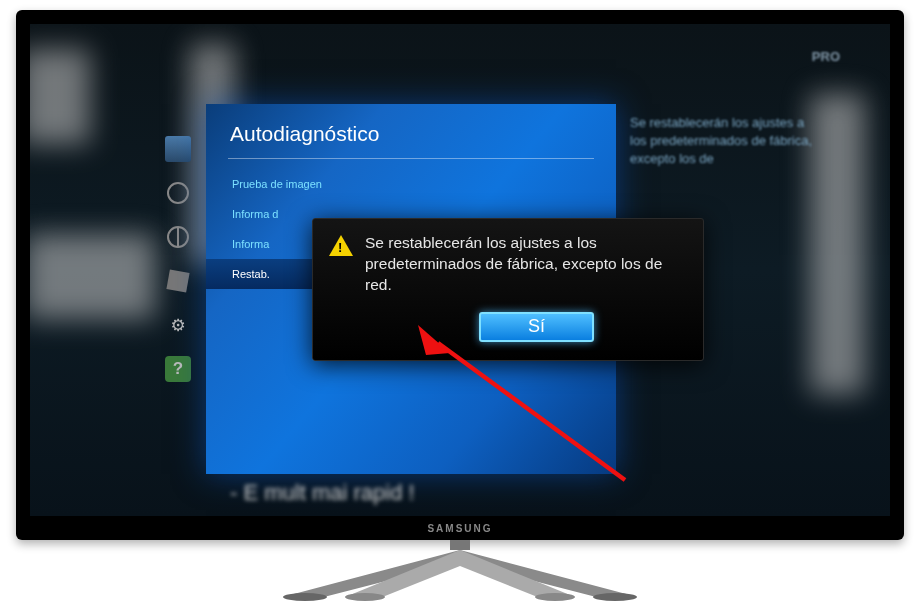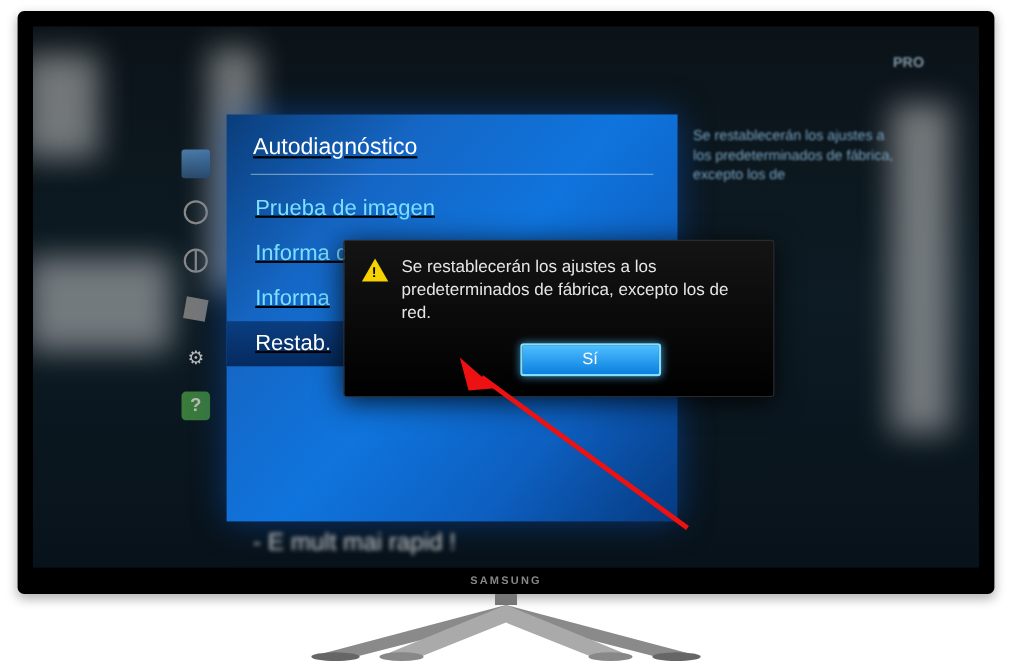--- a/index.html
+++ b/index.html
@@ -73,33 +73,32 @@
   .icon-gear { color:#aaa; font-size:20px; }
   .icon-help { background:#3a7a3a; border-radius:4px; width:24px; height:22px; color:#fff; font-size:15px; font-weight:bold; }
 
   
   .menu-panel {
     position:absolute;
     left:176px; top:80px;
     width:410px; height:370px;
     background: linear-gradient(130deg, #0a3d7a 0%, #1566c4 25%, #0f74dd 50%, #0d5fc0 75%, #063a80 100%);
     box-shadow: 0 0 30px rgba(10,80,180,0.6);
-    text-decoration: underline;
   }
   .menu-title {
     padding: 18px 24px 12px 24px;
     color:#fff; font-size:21px; font-weight:500;
   }
   .menu-divider {
     margin: 0 22px 10px 22px;
     border: none; border-top:1px solid rgba(255,255,255,0.4);
   }
   .menu-item {
     padding: 9px 26px;
-    color:#7be0ff; font-size:20px;
+    color:#7be0ff; font-size:11px;
     cursor:pointer;
   }
   .menu-item.highlight {
     background: linear-gradient(180deg,#0a3e80,#052a60);
     color:#fff;
   }
 
   
   .help-text {
     position:absolute;
@@ -138,23 +137,23 @@
     color:#000; font-size:13px; font-weight:bold;
   }
   .dialog-text {
     color:#e6e6e6; font-size:15.5px; line-height:1.35;
   }
   .dialog-buttons {
     display:flex; justify-content:center; gap:22px;
     padding-left:20px;
   }
   .dlg-btn {
-    width:128px; height:30px;
+    width:115px; height:30px;
     display:flex; align-items:center; justify-content:center;
-    font-size:15px;
+    font-size:18px;
     border-radius:3px;
     cursor:pointer;
     margin-left:37px;
   }
   .btn-yes {
     background: linear-gradient(180deg,#4fbfff,#0a7fe0);
     border:2px solid #7fe0ff;
     color:#fff;
     box-shadow: 0 0 8px rgba(80,190,255,0.7);
   }

